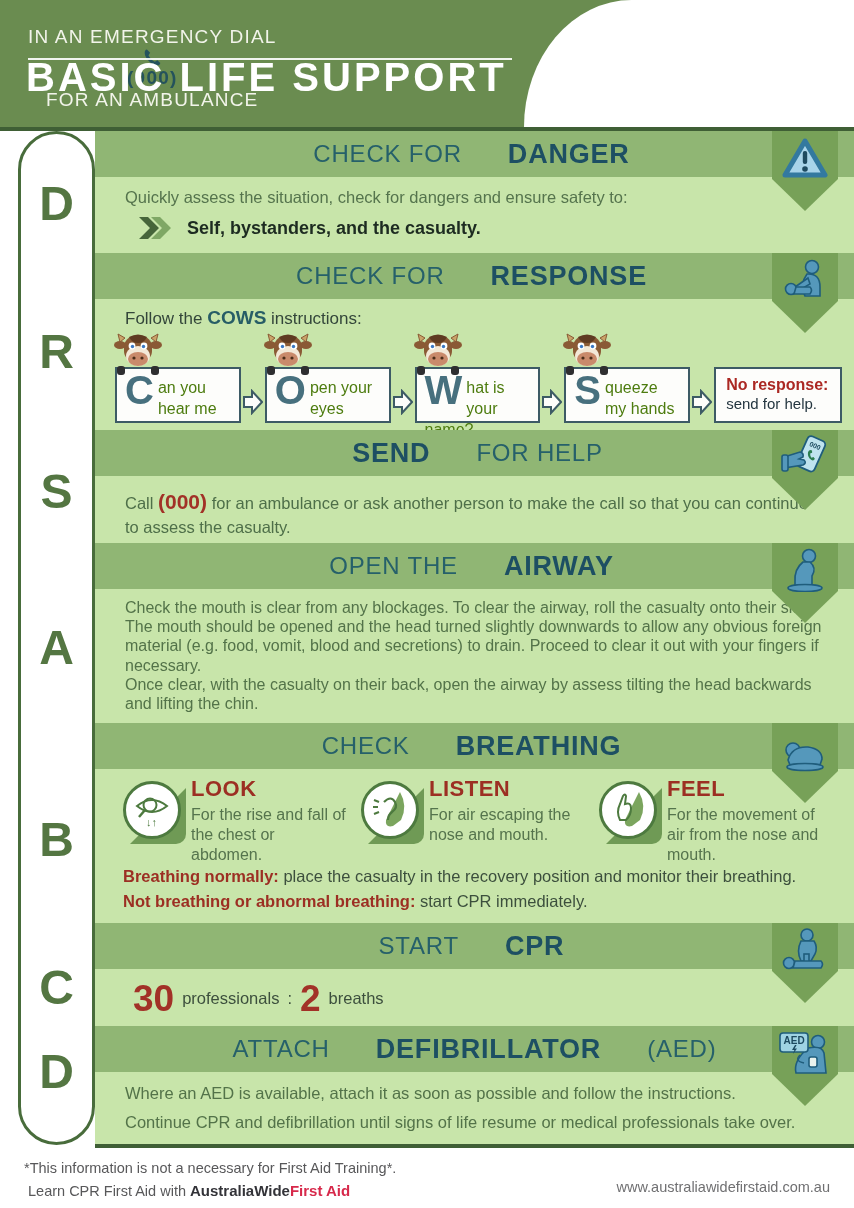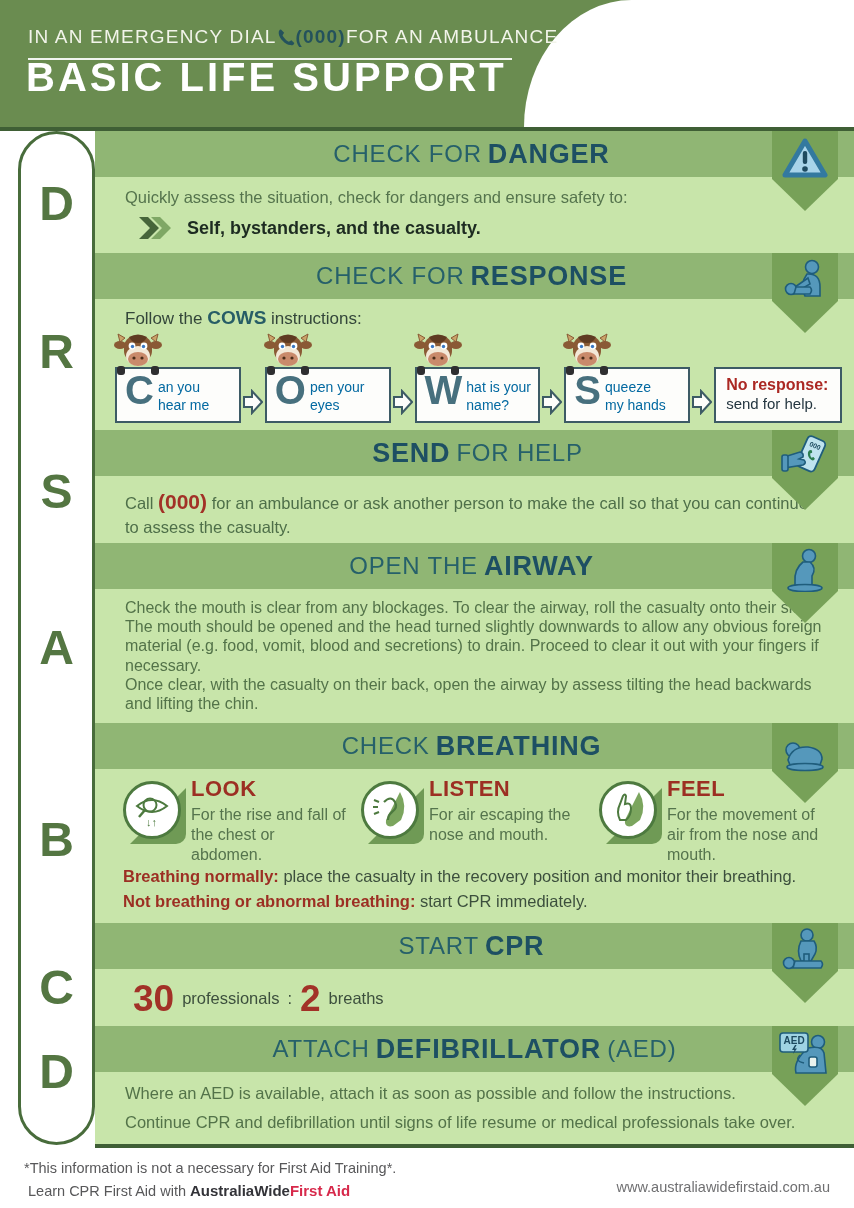--- a/index.html
+++ b/index.html
@@ -4,21 +4,21 @@
 <style>
   html,body{margin:0;padding:0;background:#fff;}
   .page{position:relative;width:854px;height:1208px;background:#fff;overflow:hidden;
         font-family:"Liberation Sans",sans-serif;}
 
   
   .top{position:relative;width:854px;height:127px;background:#6a8c50;overflow:hidden;}
   .top-white{position:absolute;top:0;right:0;width:330px;height:127px;background:#fff;
              border-top-left-radius:110px 130px;}
   .dial{position:absolute;left:28px;top:26px;font-size:19px;letter-spacing:1.2px;color:#f2f4ea;
-        display:flex;align-items:center;white-space:nowrap;}
+        display:flex;align-items:center;white-space:nowrap;flex-direction:column;}
   .dial .num{color:#24525c;font-weight:bold;}
   .dial-rule{position:absolute;left:28px;top:58px;width:484px;height:0;border-top:2px solid rgba(255,255,255,.9);}
   .bls{position:absolute;left:26px;top:55px;font-size:40px;font-weight:800;color:#fff;letter-spacing:3px;}
   .brand{position:absolute;right:14px;bottom:10px;display:flex;align-items:flex-end;}
   .brand-text{font-size:27px;letter-spacing:.2px;white-space:nowrap;line-height:1;}
   .brand-text .b1{color:#333338;font-weight:500;}
   .brand-text .b2{color:#d7294b;font-weight:800;}
   .brand-cross{margin-left:4px;margin-bottom:2px;}
 
   .divider{width:854px;height:4px;background:#3f5f35;}
@@ -27,21 +27,21 @@
   .main{position:relative;width:854px;height:1017px;background:#fff;}
   .panel{position:absolute;left:95px;top:0;width:759px;height:1013px;background:#c8e5aa;
          border-bottom:4px solid #3f5f35;box-sizing:content-box;}
 
   .rail{position:absolute;left:18px;top:0;width:71px;height:1008px;background:#fff;
         border:3px solid #486c3b;border-radius:40px;z-index:5;}
   .rail .ltr{position:absolute;left:0;width:71px;text-align:center;font-size:48px;font-weight:800;color:#547642;line-height:1;}
 
   .section{position:relative;}
   .bar{height:46px;background:#90b674;display:flex;align-items:center;justify-content:center;
-       font-size:24px;letter-spacing:.8px;color:#26606a;white-space:nowrap;}
+       font-size:24px;letter-spacing:.8px;color:#26606a;white-space:nowrap;gap:40px;}
   .bar .t-pre,.bar .t-post{font-weight:500;}
   .bar .t-bold{font-weight:800;font-size:27px;color:#1d4f63;margin:0 6px;}
   .badge{position:absolute;top:0;right:16px;width:66px;height:80px;z-index:3;
          display:flex;justify-content:center;}
   .badge::before{content:"";position:absolute;inset:0;background:#77a158;
          clip-path:polygon(0 0,100% 0,100% 60%,50% 100%,0 60%);}
   .badge svg{position:relative;margin-top:5px;}
 
   .body{position:relative;box-sizing:border-box;}
 
@@ -52,21 +52,21 @@
   .danger-point .txt{font-size:18px;font-weight:600;color:#1d2b21;}
 
   
   .response-body{height:131px;padding:8px 12px 0 20px;}
   .follow{font-size:17px;color:#33463a;margin:0 0 0 10px;}
   .follow .cows-b{font-weight:800;color:#275d66;font-size:19px;}
   .cows-row{display:flex;align-items:flex-end;margin-top:38px;}
   .cow-box{position:relative;width:130px;height:56px;background:#fdfdfb;border:2px solid #3d5b65;
            box-sizing:border-box;padding:5px 4px 4px 8px;}
   .cow-box .big{float:left;font-size:40px;font-weight:800;color:#47707e;line-height:.82;margin-right:4px;}
-  .cow-box .small{font-size:14px;color:#0369a1;line-height:1.3;padding-top:4px;}
+  .cow-box .small{font-size:16px;color:#4d7c0f;line-height:1.3;padding-top:4px;}
   .cow-svg{position:absolute;top:-37px;left:-6px;}
   .flow-arrow{flex:0 0 auto;margin:0 2px 8px 2px;}
   .result-box{width:132px;height:56px;background:#fdfdfb;border:2px solid #3d5b65;box-sizing:border-box;
               padding:6px 6px 4px 10px;}
   .result-box .r1{font-size:16px;font-weight:800;color:#ab2823;line-height:1.2;}
   .result-box .r2{font-size:15px;color:#243640;line-height:1.3;}
 
   
   .send-body{height:67px;padding:12px 40px 0 30px;}
   .send-body p{font-size:16.5px;line-height:1.35;color:#4e6f49;margin:0;}

